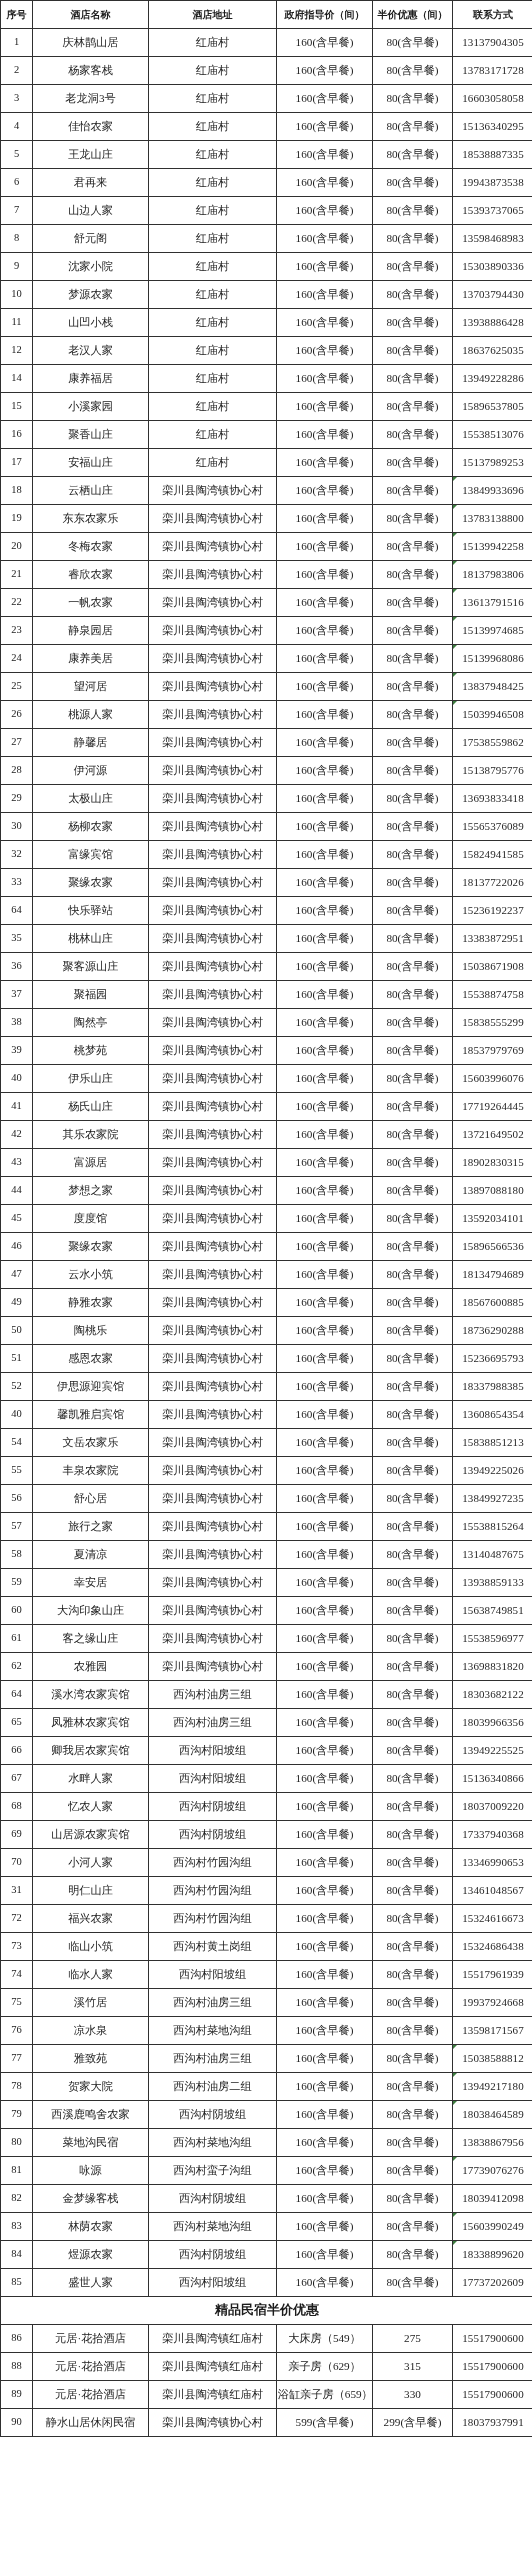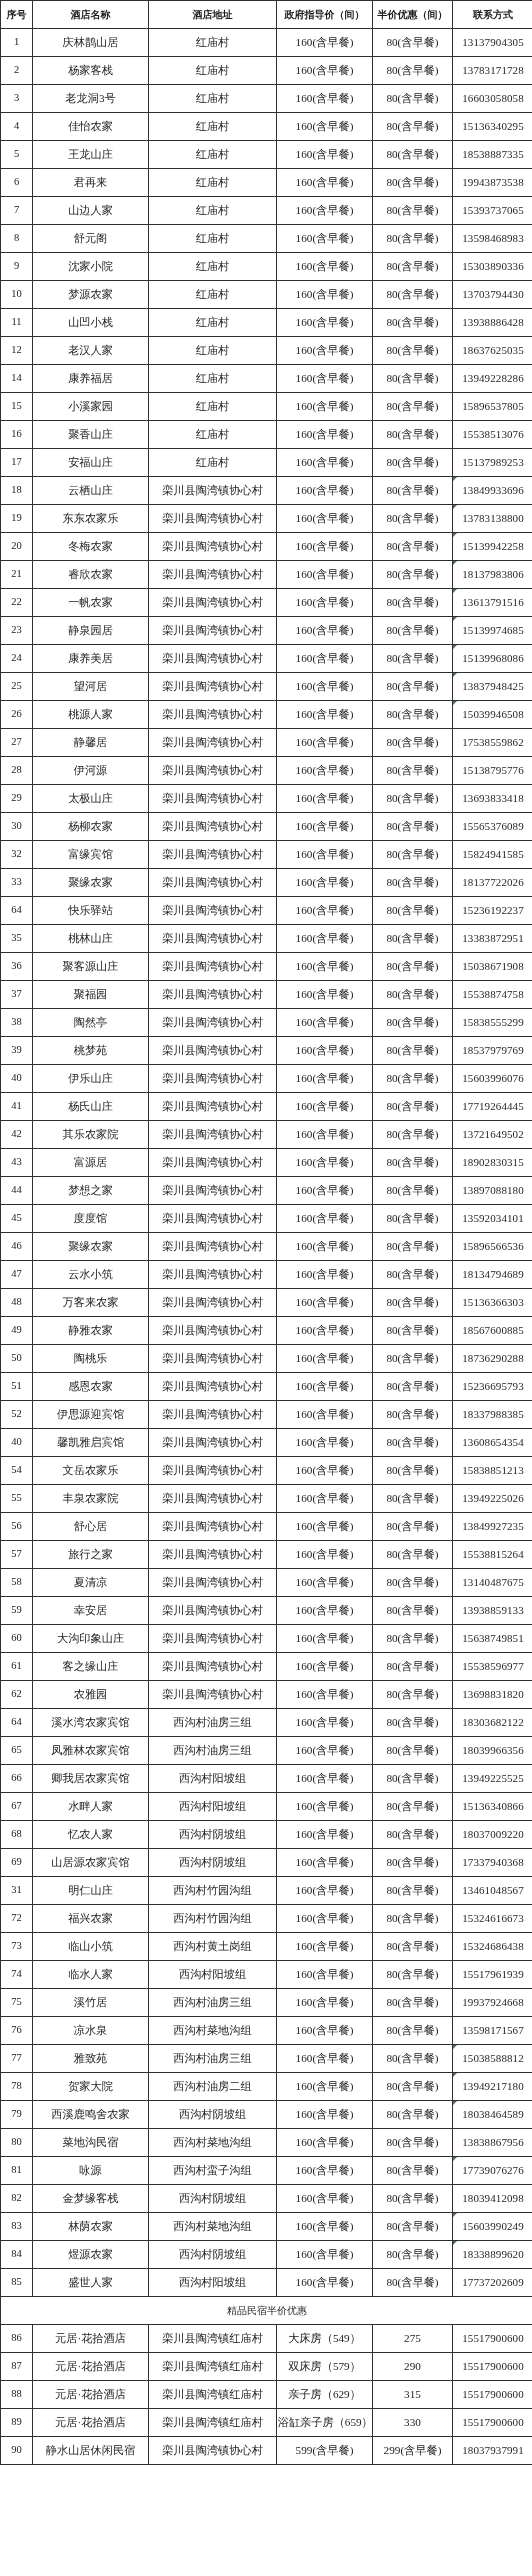--- a/index.html
+++ b/index.html
@@ -10,21 +10,21 @@
   col.c-addr{width:128px;}
   col.c-price{width:96px;}
   col.c-half{width:80px;}
   col.c-phone{width:81px;}
   th,td{border:0.7px solid #2f2f2f;height:27px;padding:0 0.7px;text-align:center;vertical-align:middle;
         font-size:11.2px;line-height:1.15;overflow:hidden;position:relative;}
   th{font-family:"Liberation Sans","DejaVu Sans",sans-serif;font-weight:bold;font-size:10px;white-space:nowrap;}
   td.num{font-size:10.5px;}
   td.phone{font-size:11px;letter-spacing:0.1px;color:#262626;}
   td.price,td.half{white-space:nowrap;}
-  td.section{font-family:"Liberation Sans","DejaVu Sans",sans-serif;font-weight:normal;font-size:10px;}
+  td.section{font-family:"Liberation Sans","DejaVu Sans",sans-serif;font-weight:bold;font-size:13px;}
   .corner-marker{position:absolute;top:0;left:0;width:0;height:0;
         border-top:4.9px solid #3d7d3f;border-right:4.9px solid transparent;display:block;}
 </style>
 </head>
 <body>
 
 <table>
   <colgroup>
     <col class="c-num">
       <col class="c-name">
@@ -398,28 +398,20 @@
       </tr>
       <tr>
         <td class="num">47</td>
         <td class="name">云水小筑</td>
         <td class="addr">栾川县陶湾镇协心村</td>
         <td class="price">160(含早餐)</td>
         <td class="half">80(含早餐)</td>
         <td class="phone">18134794689</td>
       </tr>
       <tr>
-        <td class="num">48</td>
-        <td class="name">万客来农家</td>
-        <td class="addr">栾川县陶湾镇协心村</td>
-        <td class="price">160(含早餐)</td>
-        <td class="half">80(含早餐)</td>
-        <td class="phone">15136366303</td>
-      </tr>
-      <tr>
         <td class="num">49</td>
         <td class="name">静雅农家</td>
         <td class="addr">栾川县陶湾镇协心村</td>
         <td class="price">160(含早餐)</td>
         <td class="half">80(含早餐)</td>
         <td class="phone">18567600885</td>
       </tr>
       <tr>
         <td class="num">50</td>
         <td class="name">陶桃乐</td>
@@ -564,20 +556,28 @@
         <td class="half">80(含早餐)</td>
         <td class="phone">18037009220</td>
       </tr>
       <tr>
         <td class="num">69</td>
         <td class="name">山居源农家宾馆</td>
         <td class="addr">西沟村阴坡组</td>
         <td class="price">160(含早餐)</td>
         <td class="half">80(含早餐)</td>
         <td class="phone">17337940368</td>
+      </tr>
+      <tr>
+        <td class="num">70</td>
+        <td class="name">小河人家</td>
+        <td class="addr">西沟村竹园沟组</td>
+        <td class="price">160(含早餐)</td>
+        <td class="half">80(含早餐)</td>
+        <td class="phone">13346990653</td>
       </tr>
       <tr>
         <td class="num">31</td>
         <td class="name">明仁山庄</td>
         <td class="addr">西沟村竹园沟组</td>
         <td class="price">160(含早餐)</td>
         <td class="half">80(含早餐)</td>
         <td class="phone">13461048567</td>
       </tr>
       <tr>
@@ -697,28 +697,20 @@
       </tr>
       <tr>
         <td class="num">86</td>
         <td class="name">元居·花拾酒店</td>
         <td class="addr">栾川县陶湾镇红庙村</td>
         <td class="price">大床房（549）</td>
         <td class="half">275</td>
         <td class="phone">15517900600</td>
       </tr>
       <tr>
-        <td class="num">87</td>
-        <td class="name">元居·花拾酒店</td>
-        <td class="addr">栾川县陶湾镇红庙村</td>
-        <td class="price">双床房（579）</td>
-        <td class="half">290</td>
-        <td class="phone">15517900600</td>
-      </tr>
-      <tr>
         <td class="num">88</td>
         <td class="name">元居·花拾酒店</td>
         <td class="addr">栾川县陶湾镇红庙村</td>
         <td class="price">亲子房（629）</td>
         <td class="half">315</td>
         <td class="phone">15517900600</td>
       </tr>
       <tr>
         <td class="num">89</td>
         <td class="name">元居·花拾酒店</td>

